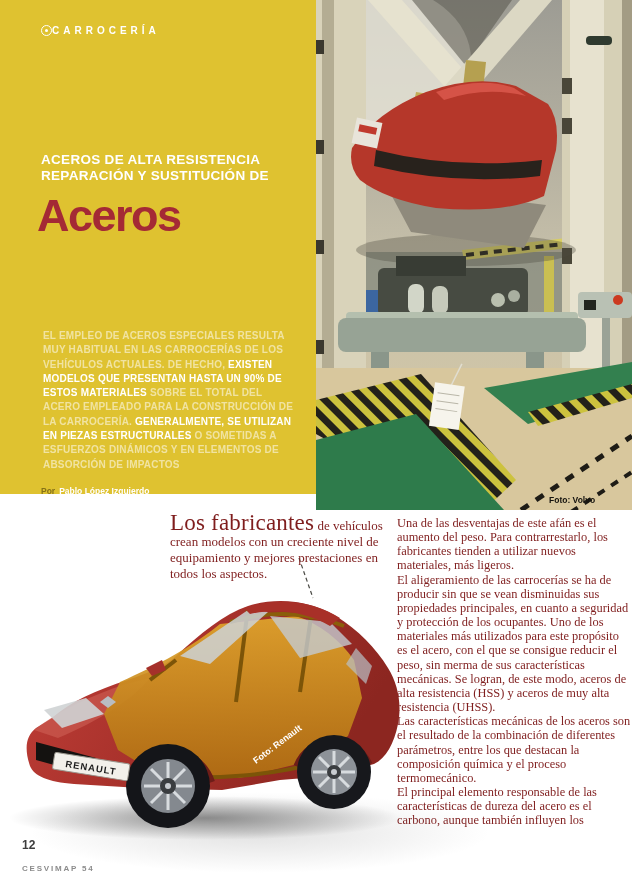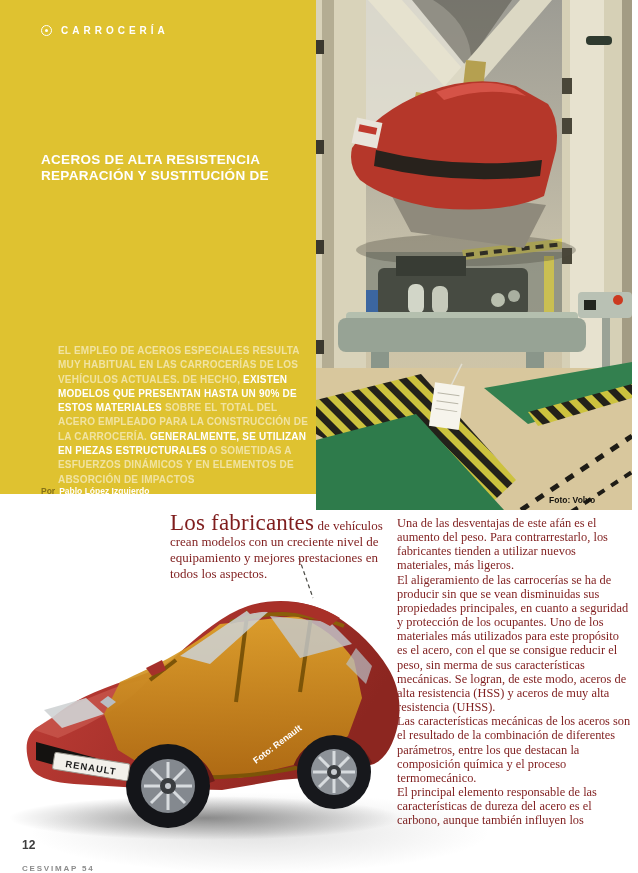--- a/index.html
+++ b/index.html
@@ -1,31 +1,31 @@
 <!DOCTYPE html>
 <html style="--yellow: #dfc230; --title-red: #a42a35; --car-red: #b5342c; --structure-orange: #cf891c; --floor-green: #2e7b4b; --hazard-yellow: #ccc23e; --hazard-black: #23211a;"><head>
 <meta charset="utf-8">
 <style>
   html,body{margin:0;padding:0;background:#fff;}
   .page{position:relative;width:638px;height:873px;background:#fff;overflow:hidden;
         font-family:"Liberation Sans",sans-serif;}
 
   
   .yellow-block{position:absolute;left:0;top:0;width:322px;height:494px;background:var(--yellow,#dfc230);}
-  .section-row{position:absolute;left:41px;top:25px;display:flex;align-items:flex-start;gap:9px;}
+  .section-row{position:absolute;left:41px;top:25px;display:flex;align-items:flex-start;}
   .bullseye{width:9px;height:9px;border:1.5px solid #fff;border-radius:50%;
             display:flex;align-items:center;justify-content:center;flex:0 0 auto;}
   .bullseye .dot{width:3px;height:3px;background:#fff;border-radius:50%;}
   .section-label{color:#fff;font-weight:bold;font-size:10px;letter-spacing:4px;}
   .kicker{position:absolute;left:41px;top:152px;color:#fff;font-weight:bold;
           font-size:13.5px;line-height:15.5px;letter-spacing:0.3px;}
   .title{position:absolute;left:37px;top:190px;margin:0;color:var(--title-red,#a42a35);
          font-size:45px;line-height:51px;font-weight:bold;letter-spacing:-1.5px;}
   .title span{display:block;}
-  .intro{position:absolute;left:41px;top:327px;width:258px;margin:17px;
+  .intro{position:absolute;left:41px;top:327px;width:258px;margin:2px;
          font-size:10px;line-height:14.3px;font-weight:bold;letter-spacing:0.2px;
          color:rgba(255,255,255,0.55);}
   .intro .hl{color:#ffffff;}
   .byline{position:absolute;left:41px;top:486px;margin:0;font-size:8.5px;font-weight:bold;}
   .byline-pre{color:rgba(110,92,18,0.8);margin-right:4px;}
   .byline-name{color:#ffffff;}
 
   
   .photo-factory{position:absolute;left:316px;top:0;width:316px;height:510px;}
   .photo-factory svg,.photo-car svg,.leader{display:block;}
@@ -58,20 +58,21 @@
       <span class="bullseye">
           <span class="dot"></span>
         </span>
       <span class="section-label">CARROCERÍA</span>
     </div>
     <div class="kicker">
       <div>ACEROS DE ALTA RESISTENCIA</div>
       <div>REPARACIÓN Y SUSTITUCIÓN DE</div>
     </div>
     <h1 class="title">
+      <span>Aceros</span>
     </h1>
     <p class="intro"><span>EL EMPLEO DE ACEROS ESPECIALES RESULTA MUY HABITUAL EN LAS CARROCERÍAS DE LOS VEHÍCULOS ACTUALES. DE HECHO, </span><span class="hl">EXISTEN MODELOS QUE PRESENTAN HASTA UN 90% DE ESTOS MATERIALES</span><span> SOBRE EL TOTAL DEL ACERO EMPLEADO PARA LA CONSTRUCCIÓN DE LA CARROCERÍA. </span><span class="hl">GENERALMENTE, SE UTILIZAN EN PIEZAS ESTRUCTURALES</span><span> O SOMETIDAS A ESFUERZOS DINÁMICOS Y EN ELEMENTOS DE ABSORCIÓN DE IMPACTOS</span></p>
     <p class="byline">
       <span class="byline-pre">Por</span><span class="byline-name">Pablo López Izquierdo</span>
     </p>
   </div>
 
   <div class="photo-factory">
     <svg viewBox="0 0 316 510" width="316" height="510">
       <defs>

